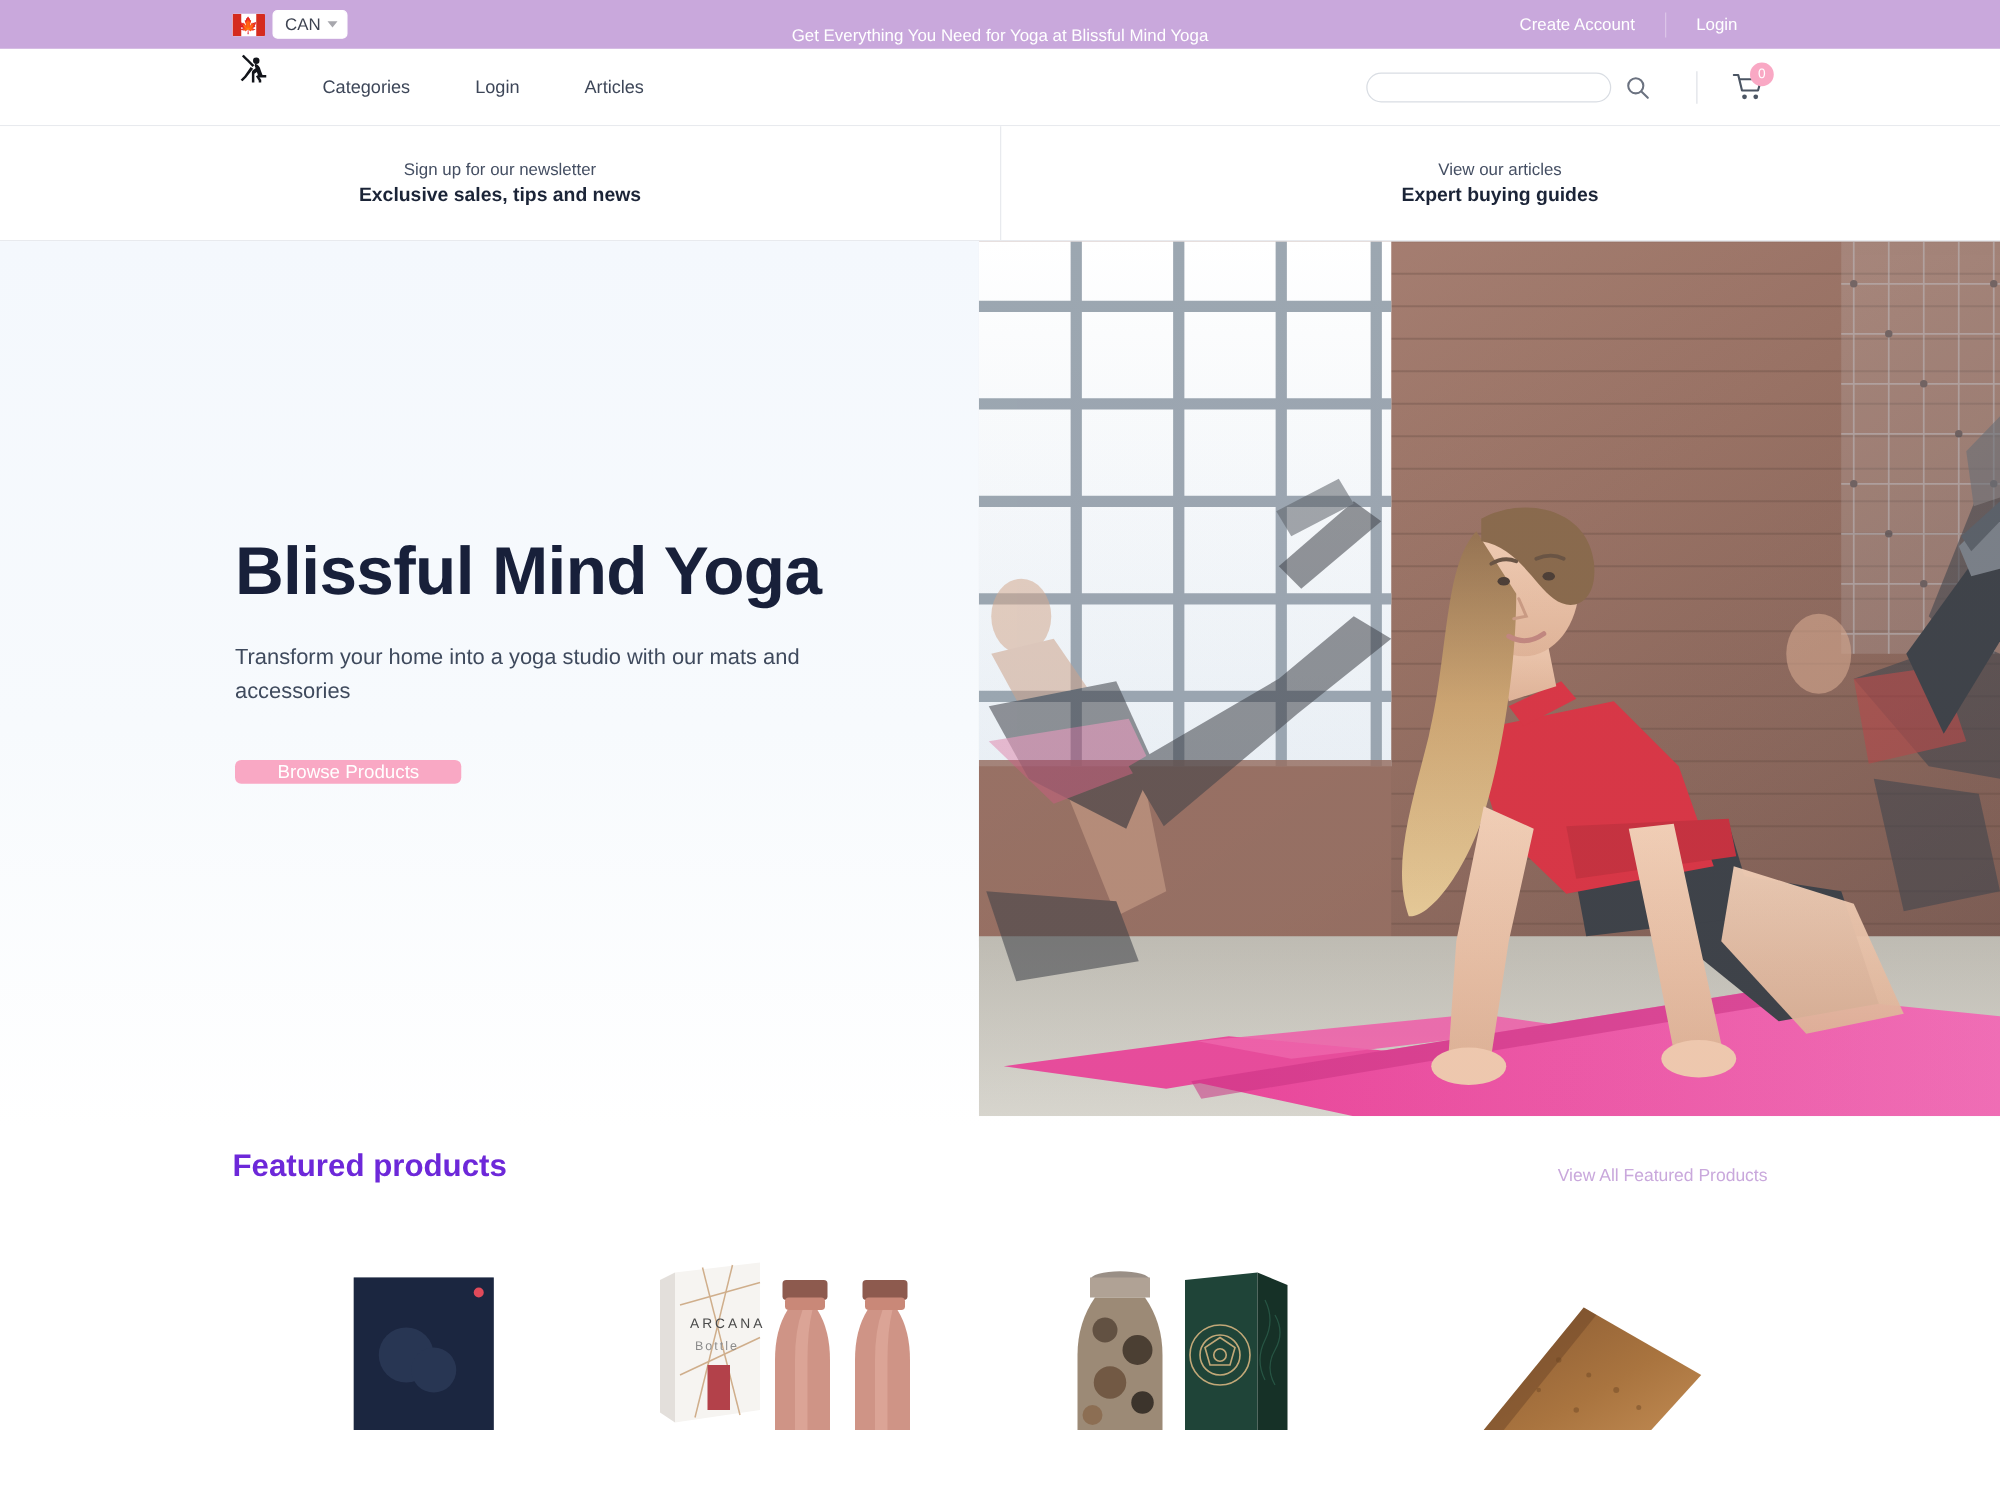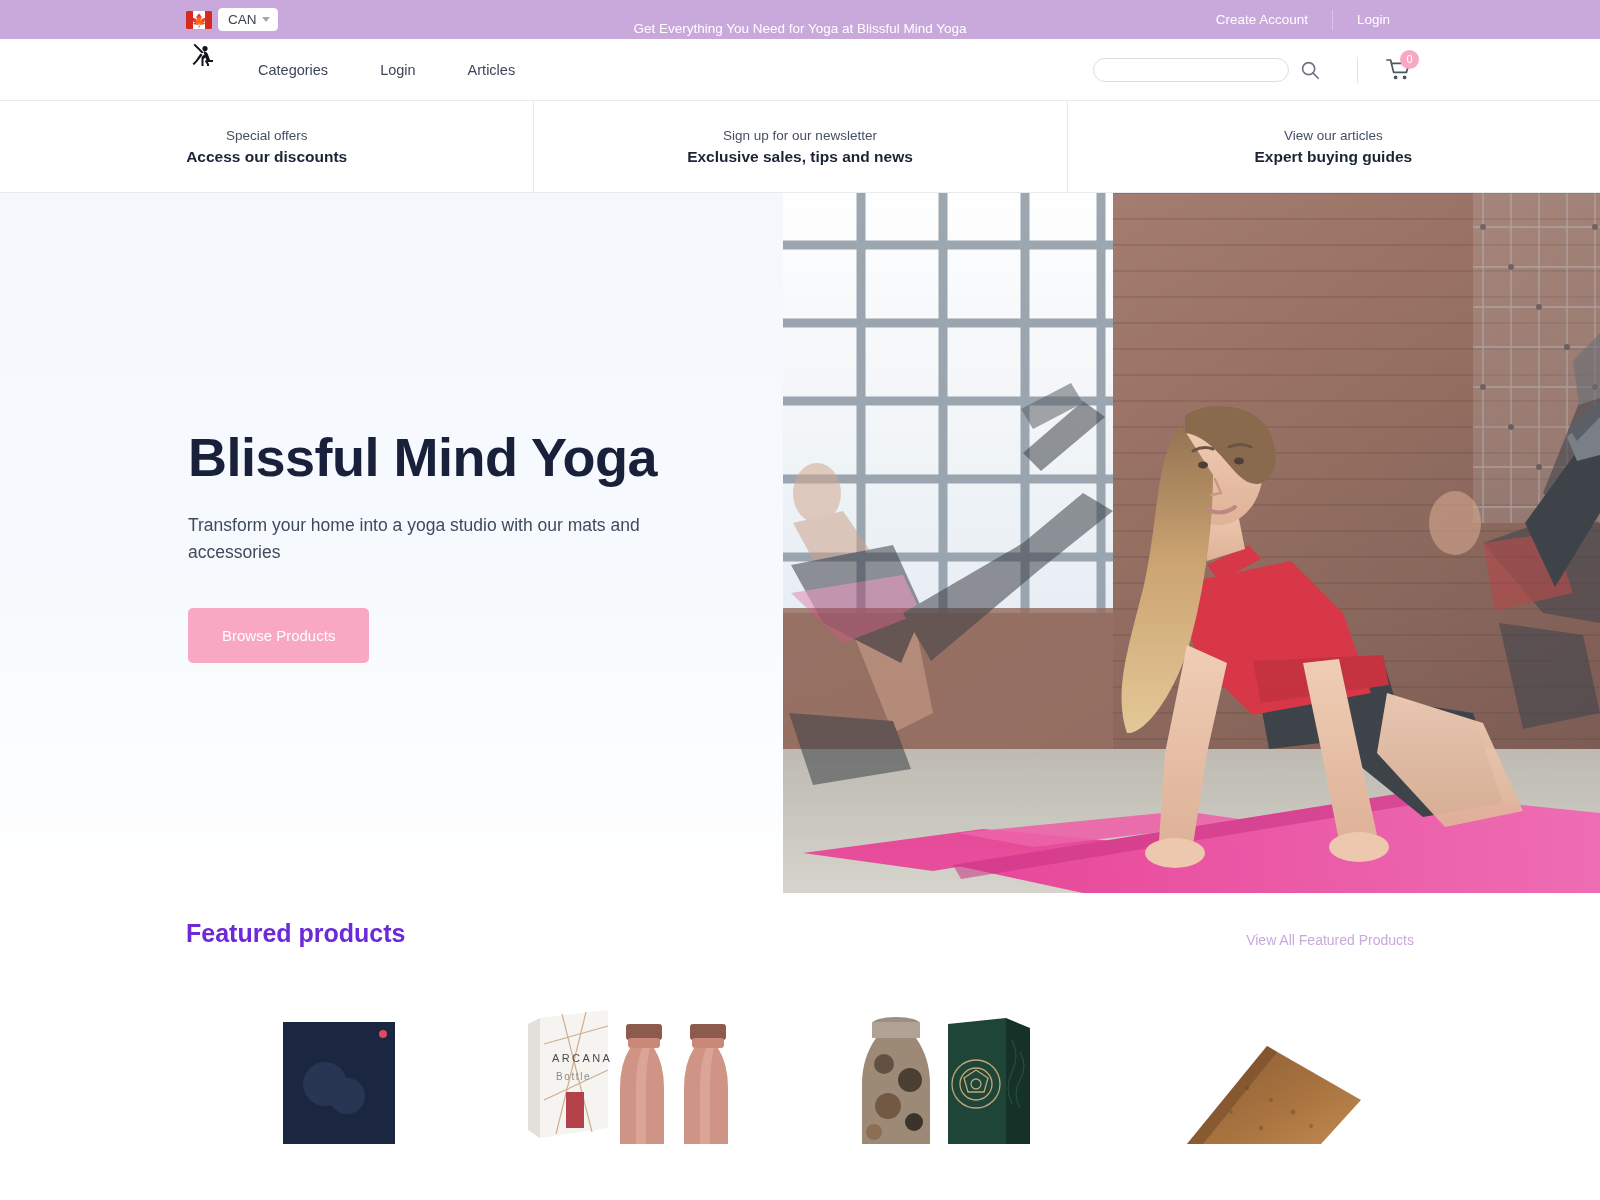--- a/index.html
+++ b/index.html
@@ -171,21 +171,21 @@
     margin-top: 26px;
     font-size: 17.5px; line-height: 1.55;
     color: #3f4a5d; max-width: 520px;
   }
   .hero-btn {
     margin-top: 42px;
     display: inline-block;
     background: #f9a8c4; color: #ffffff;
     border: none; border-radius: 5px;
     font-size: 15px;
-    padding: 19px 34px;
+    padding: 1px 34px;
     cursor: pointer;
     font-family: "Liberation Sans", sans-serif;
   }
   .hero-photo {
     position: absolute;
     left: 783px; top: 0;
     width: 817px; height: 700px;
     overflow: hidden;
   }
 
@@ -271,24 +271,20 @@
         <path d="M1 2 H4.6 L7.6 14.4 H20.4 L23 5.4 H6" stroke-linecap="round" stroke-linejoin="round"></path>
         <circle cx="9.6" cy="19.4" r="1.9" fill="#4b5563" stroke="none"></circle>
         <circle cx="18.6" cy="19.4" r="1.9" fill="#4b5563" stroke="none"></circle>
       </svg>
       <span class="cart-badge">0</span>
     </div>
   </div>
 </div>
 
 <div class="promos">
-  <div class="promo">
-    <div class="small">Special offers</div>
-    <div class="big">Access our discounts</div>
-  </div>
   <div class="promo">
     <div class="small">Sign up for our newsletter</div>
     <div class="big">Exclusive sales, tips and news</div>
   </div>
   <div class="promo">
     <div class="small">View our articles</div>
     <div class="big">Expert buying guides</div>
   </div>
 </div>
 

